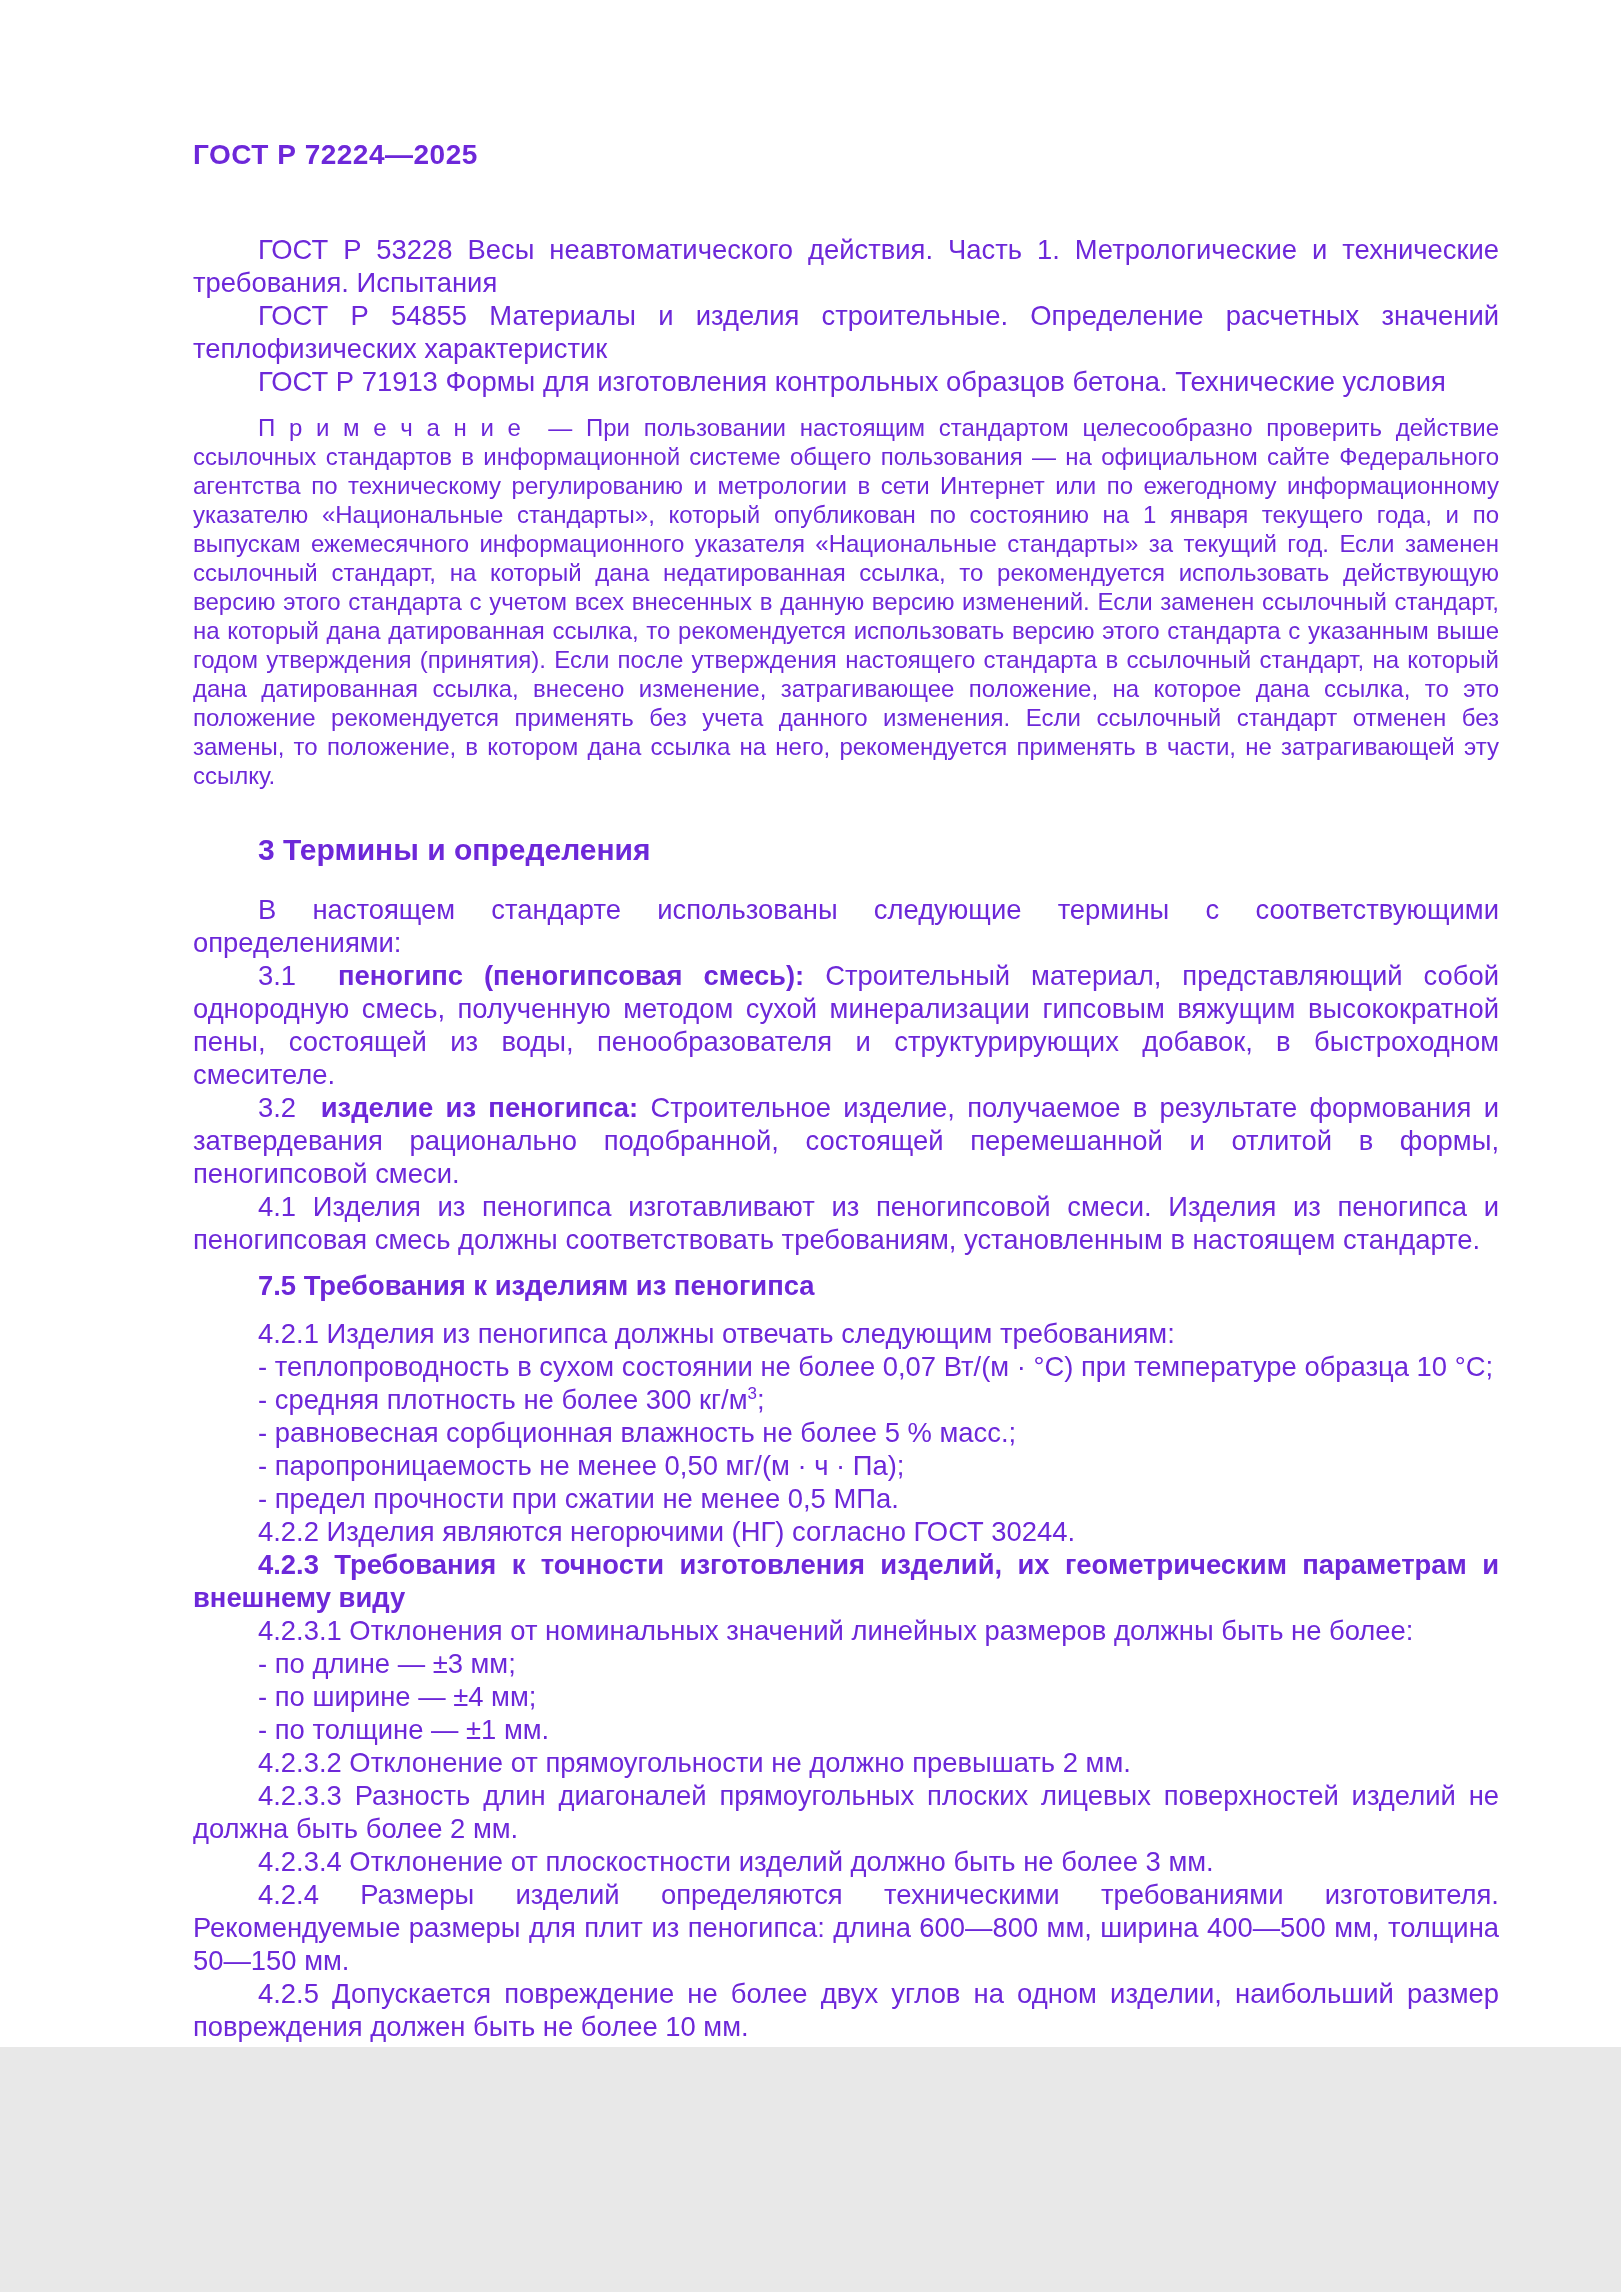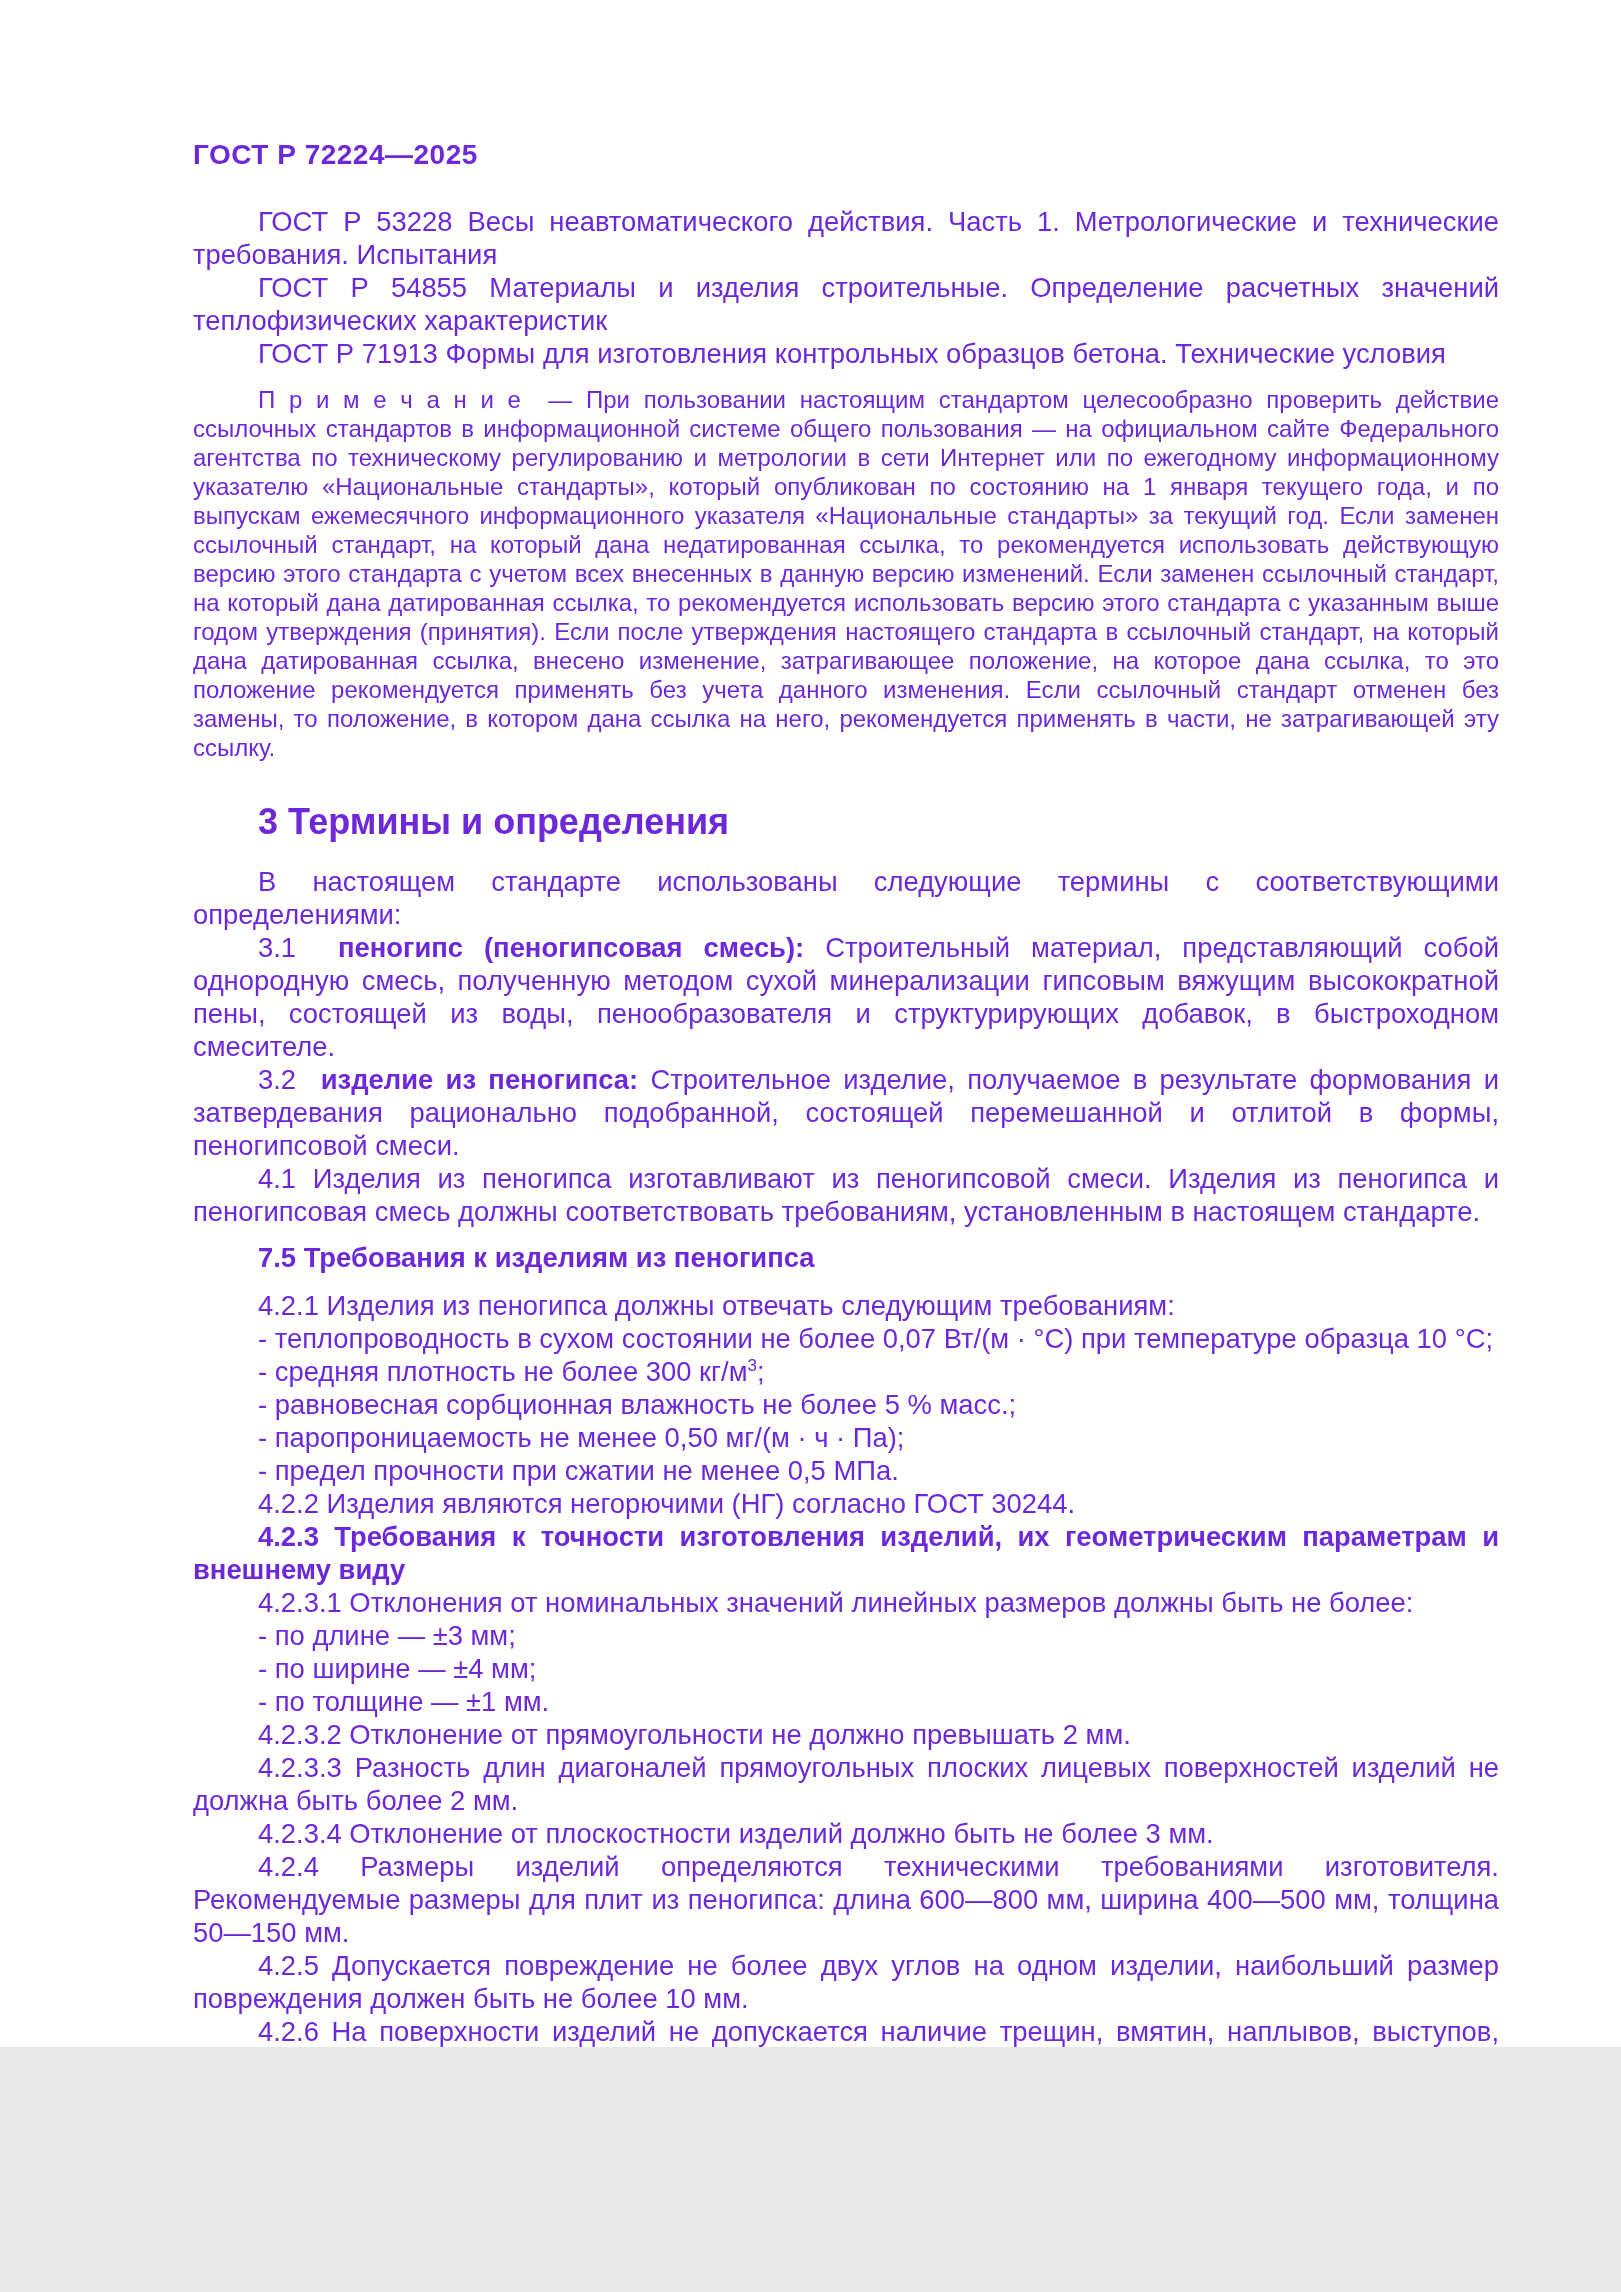--- a/index.html
+++ b/index.html
@@ -14,36 +14,36 @@
     box-sizing: border-box;
     padding: 139px 122px 12px 193px;
     overflow: hidden;
   }
   .doc-header {
     font-size: 28px;
     font-weight: 700;
     letter-spacing: 0.5px;
     margin: 0;
   }
-  .content { margin-top: 34px; }
+  .content { margin-top: 62px; }
   .content p {
     margin: 0;
     font-size: 27.4px;
     line-height: 33px;
     text-align: justify;
     text-indent: 65px;
     hyphens: auto;
   }
   .note { margin-top: 14.7px; }
   .note p {
     font-size: 24px;
     line-height: 29px;
   }
   .section-heading {
-    font-size: 36px;
+    font-size: 30px;
     line-height: 37px;
     font-weight: 700;
     margin: 41px 0 25.5px 0;
     text-indent: 65px;
     text-align: left;
   }
   .sub-heading { font-weight: 700; }
   .sub-heading-4-2 { margin: 12.7px 0 14.7px 0 !important; }
   .bold { font-weight: 700; }
   sup { font-size: 0.62em; line-height: 0; }

